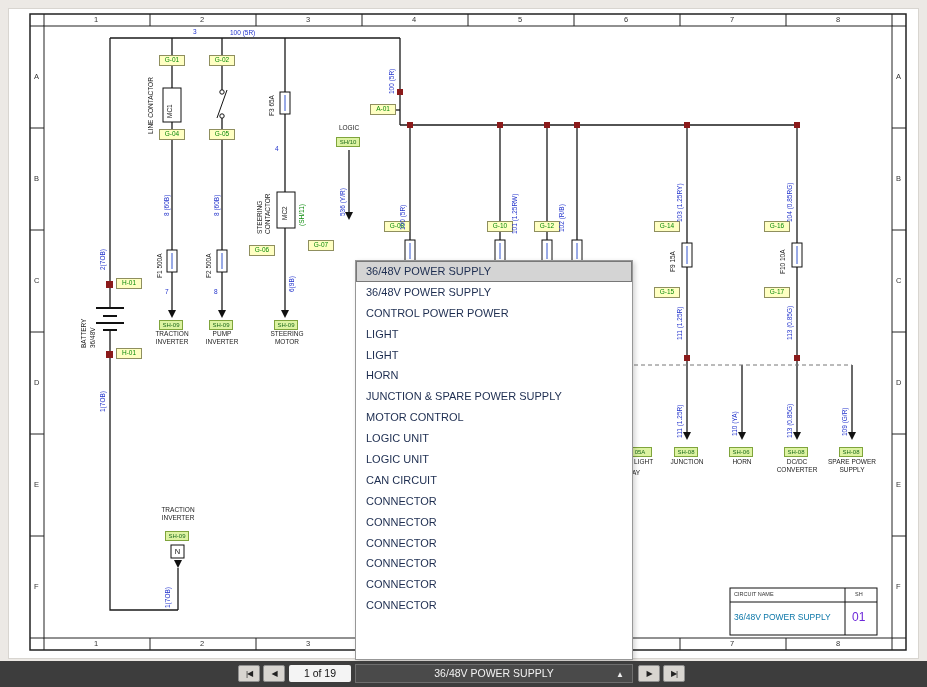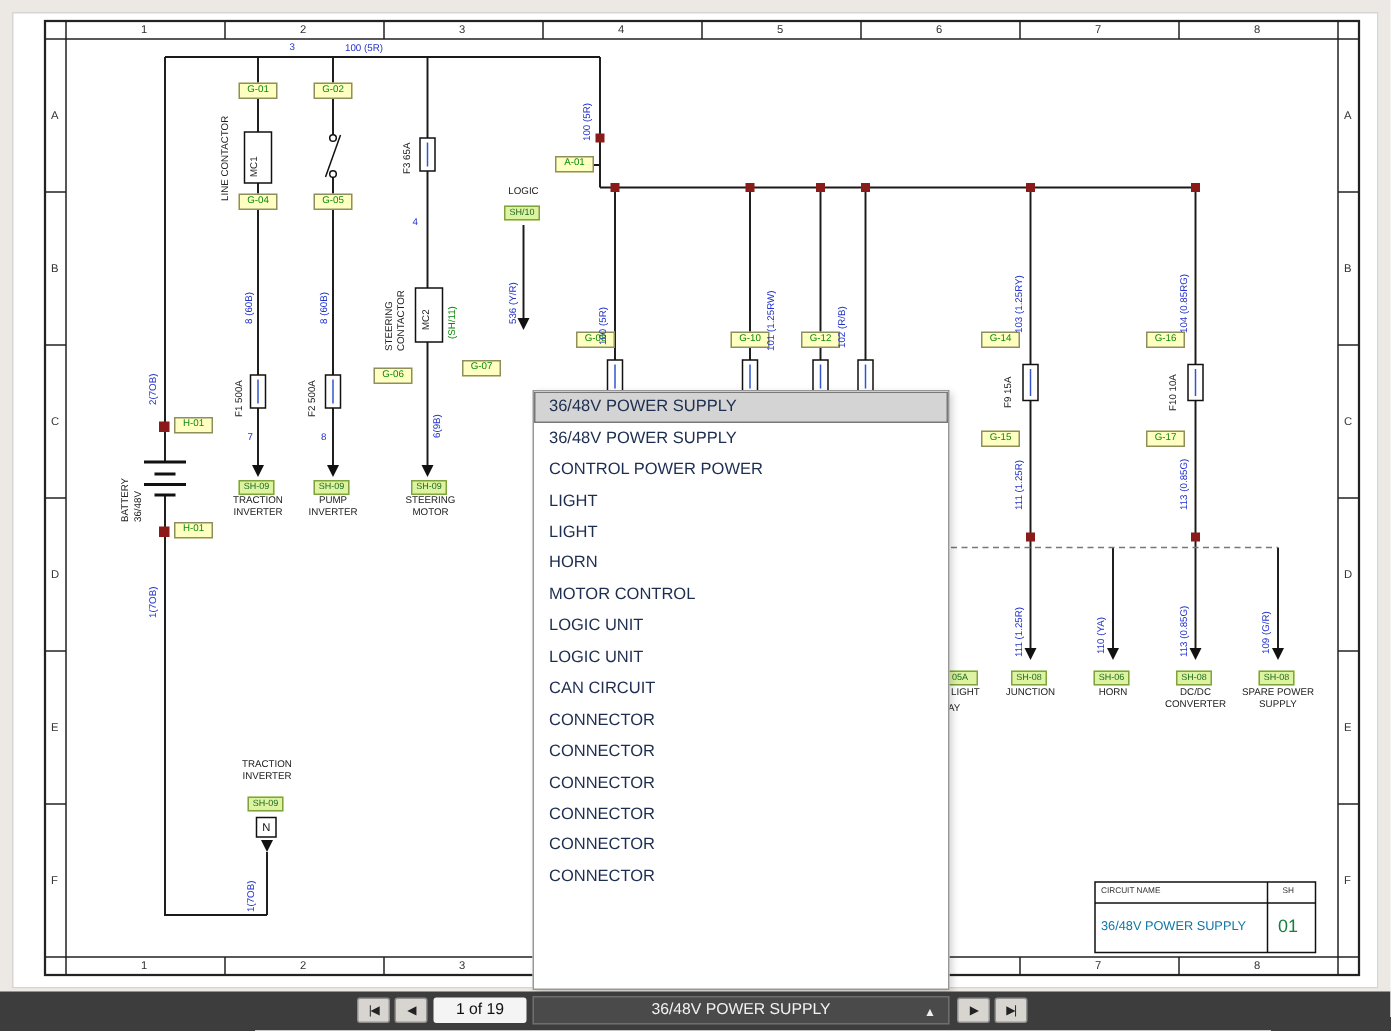--- a/index.html
+++ b/index.html
@@ -14,21 +14,21 @@
   .wh{position:absolute;font-size:6.5px;color:#2233cc;z-index:2;white-space:nowrap}
   .wv{position:absolute;font-size:6.5px;color:#2233cc;z-index:2;width:8px;writing-mode:vertical-rl;transform:rotate(180deg);white-space:nowrap}
   .fv{position:absolute;font-size:6.5px;color:#222;z-index:2;width:8px;writing-mode:vertical-rl;transform:rotate(180deg);white-space:nowrap}
   .cv{position:absolute;font-size:6.5px;color:#222;z-index:2;width:8px;writing-mode:vertical-rl;transform:rotate(180deg);white-space:nowrap}
   .gv{position:absolute;font-size:6.5px;color:#0a8a0a;z-index:2;width:8px;writing-mode:vertical-rl;transform:rotate(180deg);white-space:nowrap}
   .ch{position:absolute;font-size:6.5px;color:#222;z-index:2;text-align:center;white-space:pre-line;line-height:1.3}
   .chl{position:absolute;font-size:6.5px;color:#222;z-index:2;text-align:left;white-space:pre-line;line-height:1.3}
   .nb{position:absolute;font-size:7.5px;color:#111;z-index:2;text-align:center;line-height:13px}
   .tb-small{position:absolute;font-size:5.5px;color:#333;z-index:2}
   .tb-circuit{position:absolute;font-size:8.5px;color:#0b76a8;z-index:2;white-space:nowrap}
-  .tb-sheet{position:absolute;font-size:12px;color:#15803d;z-index:2}
+  .tb-sheet{position:absolute;font-size:12px;color:#6d28d9;z-index:2}
   .menu{position:absolute;left:355px;top:260px;width:278px;height:400px;background:#fff;border:1px solid #979797;z-index:5;box-shadow:2px 2px 5px rgba(0,0,0,.18);overflow:hidden}
   .dd-item{height:20.9px;line-height:20.9px;padding-left:10px;font-size:11px;color:#1d2d50;white-space:nowrap;overflow:hidden;cursor:default}
   .dd-item.selected{background:#d4d4d4;box-shadow:inset 0 0 0 1px #787878}
   .toolbar{position:absolute;left:0;top:661px;width:927px;height:26px;background:#3d3d3d;z-index:6}
   .tb-btn{position:absolute;width:22px;height:17px;background:#d8d5d0;border:1px solid #8f8f8f;border-radius:2px;font-size:8px;color:#222;text-align:center;line-height:15px;cursor:pointer;letter-spacing:-1px}
   .tb-page{position:absolute;left:289px;top:4px;width:62px;height:17px;background:#f4f4f4;border-radius:2px;font-size:10.5px;color:#111;text-align:center;line-height:17px}
   .tb-dd{position:absolute;left:355px;top:3px;width:278px;height:19px;background:#4a4a4a;border:1px solid #6e6e6e;color:#f2f2f2;font-size:10.5px;text-align:center;line-height:17px;cursor:pointer}
   .tb-dd .arrow{position:absolute;right:8px;top:0;font-size:8px;color:#eee;line-height:19px;letter-spacing:0}
 </style>
 </head>
@@ -189,20 +189,21 @@
   <div class="tb-circuit" style="left:734px;top:612px">36/48V POWER SUPPLY</div>
   <div class="tb-sheet" style="left:852px;top:610px">01</div>
 
   <div class="menu">
       <div class="dd-item selected">36/48V POWER SUPPLY</div>
       <div class="dd-item">36/48V POWER SUPPLY</div>
       <div class="dd-item">CONTROL POWER POWER</div>
       <div class="dd-item">LIGHT</div>
       <div class="dd-item">LIGHT</div>
       <div class="dd-item">HORN</div>
+      <div class="dd-item">JUNCTION &amp; SPARE POWER SUPPLY</div>
       <div class="dd-item">MOTOR CONTROL</div>
       <div class="dd-item">LOGIC UNIT</div>
       <div class="dd-item">LOGIC UNIT</div>
       <div class="dd-item">CAN CIRCUIT</div>
       <div class="dd-item">CONNECTOR</div>
       <div class="dd-item">CONNECTOR</div>
       <div class="dd-item">CONNECTOR</div>
       <div class="dd-item">CONNECTOR</div>
       <div class="dd-item">CONNECTOR</div>
       <div class="dd-item">CONNECTOR</div>

